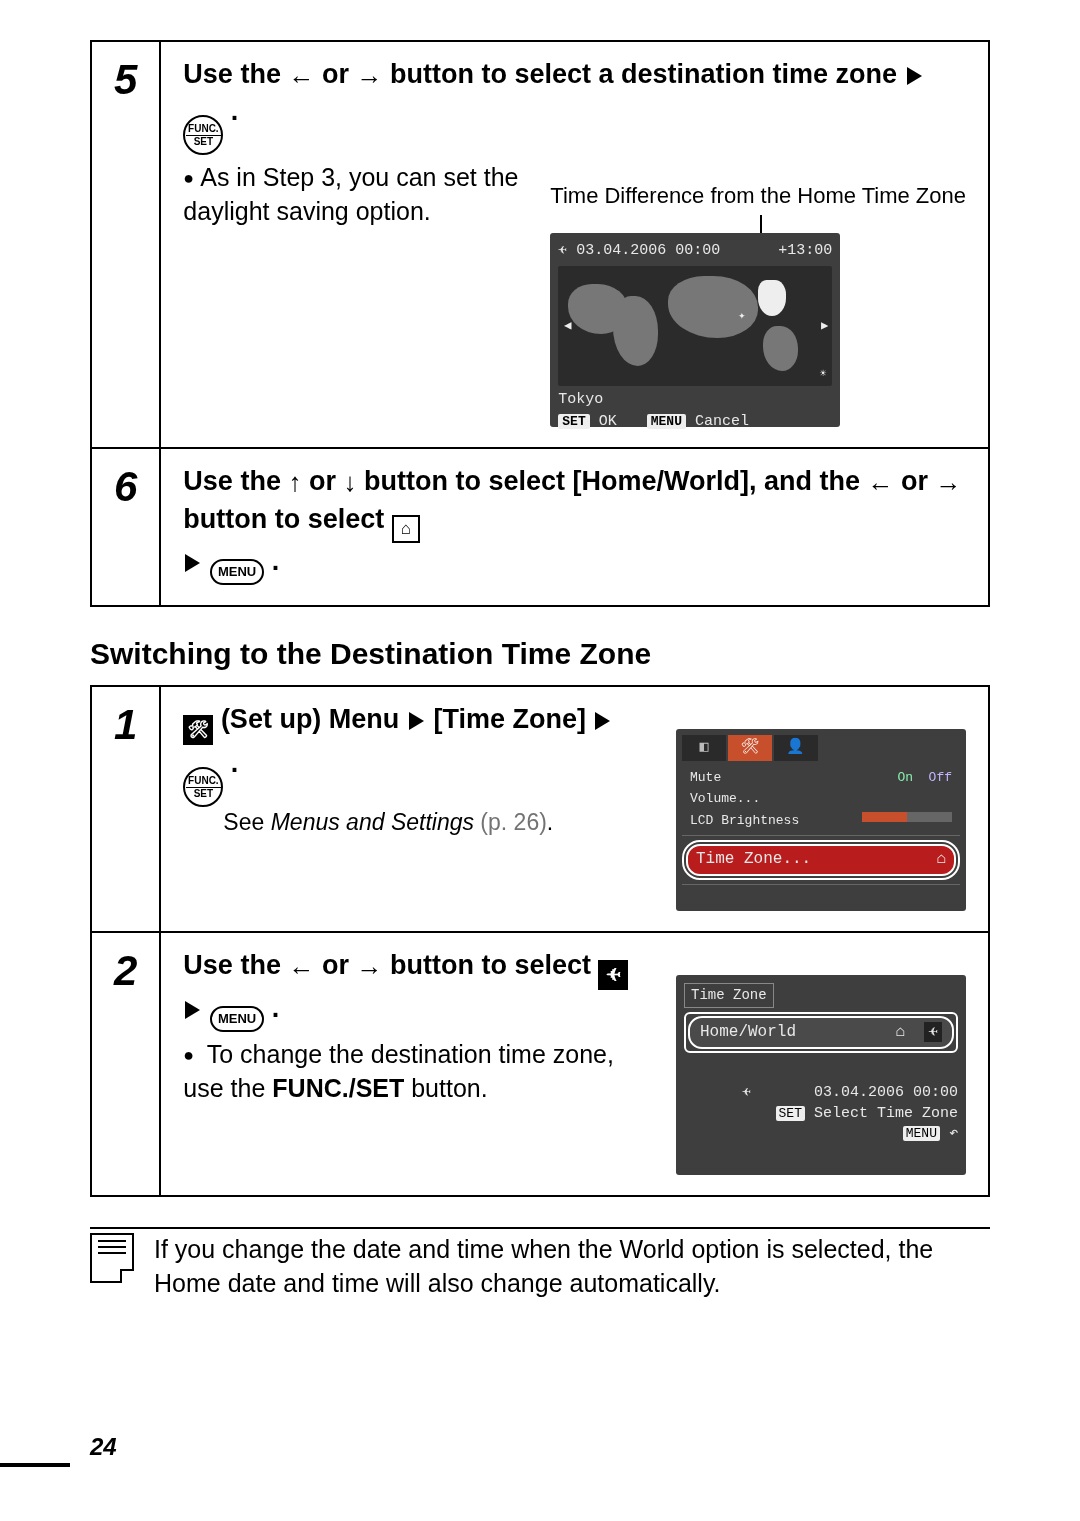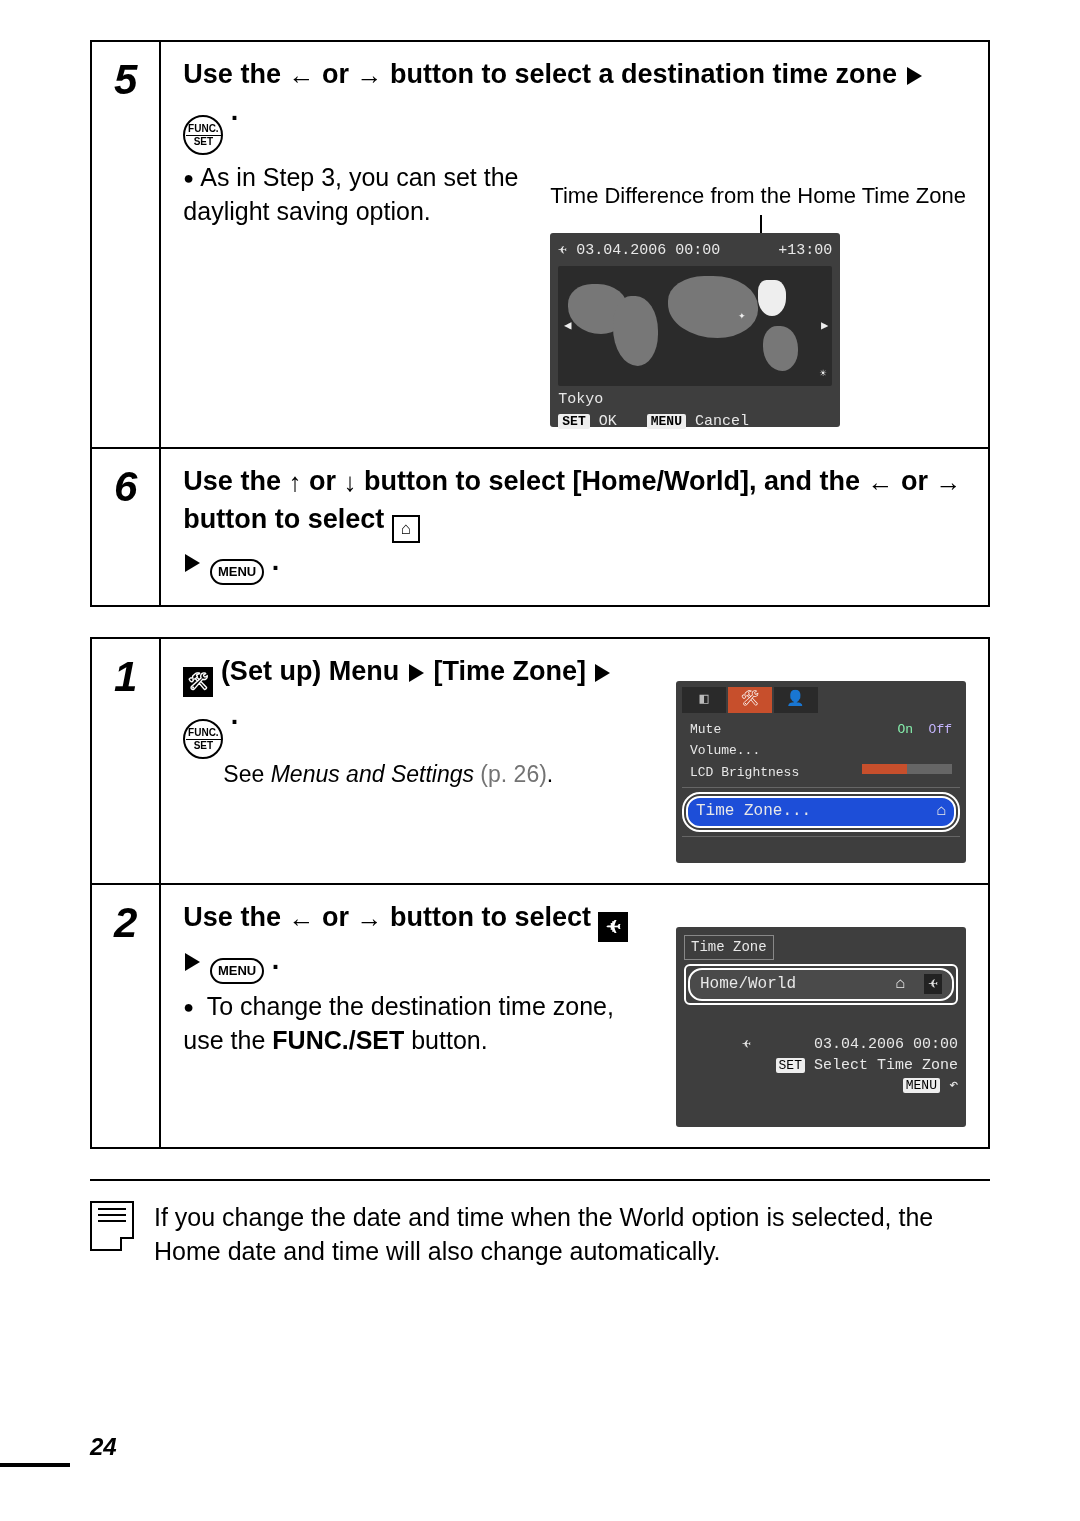--- a/index.html
+++ b/index.html
@@ -46,21 +46,21 @@
   
   .lcd2 { width: 290px; height: 182px; padding: 6px; position: relative; }
   .lcd2 .tabs { display: flex; gap: 2px; margin-bottom: 6px; }
   .lcd2 .tab { background: #2a2a2a; width: 44px; height: 26px; display: flex; align-items: center; justify-content: center; color: #bbb; font-size: 15px; }
   .lcd2 .tab.active { background: #c74f2c; color: #fff; }
   .lcd2 .menurow { display: flex; justify-content: space-between; font-size: 13px; padding: 2px 8px; }
   .lcd2 .menurow .val { color: #c4b5fd; }
   .lcd2 .menurow .on { color: #86efac; }
   .lcd2 .slider { display:inline-block; width: 90px; height: 10px; background: linear-gradient(to right, #c74f2c 50%, #666 50%); vertical-align: middle; }
   .lcd2 .hr { border-top: 1px solid #666; margin: 4px 0; }
-  .lcd2 .selected { border: 2px solid #fff; border-radius: 14px; padding: 3px 8px; display: flex; justify-content: space-between; background: #1d4ed8; }
+  .lcd2 .selected { border: 2px solid #fff; border-radius: 14px; padding: 3px 8px; display: flex; justify-content: space-between; background: #b91c1c; }
   .outline2 { border: 2px solid #fff; border-radius: 18px; padding: 2px; margin-top: 4px; }
 
   
   .lcd3 { width: 290px; height: 200px; padding: 8px; position: relative; }
   .lcd3 .titlebar { font-size: 14px; border: 1px solid #888; padding: 2px 6px; width: 90px; margin-bottom: 4px; }
   .lcd3 .selrow { border: 2px solid #fff; border-radius: 14px; padding: 4px 10px; display: flex; justify-content: space-between; align-items: center; background: #4a4a4a; }
   .lcd3 .outsel { border: 2px solid #fff; border-radius: 6px; padding: 2px; }
   .lcd3 .info { text-align: right; margin-top: 30px; font-size: 15px; }
   .lcd3 .info2 { text-align: right; font-size: 15px; }
   .lcd3 .menub { background:#eee; color:#000; padding:0 3px; font-size:13px; border-radius:2px; }
@@ -70,21 +70,21 @@
   .arrow { font-weight: bold; font-size: 26px; vertical-align: -1px; }
   .func-set { display:inline-flex; flex-direction:column; align-items:center; justify-content:center; width:40px; height:40px; border: 2.5px solid #000; border-radius:50%; font-size:10px; font-weight:bold; line-height:1; vertical-align: -12px; background:#fff; }
   .func-set::before { content:"FUNC."; display:block; border-bottom:1.5px solid #000; padding:1px 2px 1px; }
   .func-set::after { content:"SET"; display:block; padding-top:1px; }
   .menu-pill { display:inline-flex; align-items:center; justify-content:center; min-width:50px; height:26px; border: 2.5px solid #000; border-radius:13px; font-size:13px; font-weight:bold; vertical-align: -6px; padding:0 6px; background:#fff; }
   .home-box { display:inline-flex; align-items:center; justify-content:center; width:28px; height:28px; border:2.5px solid #000; vertical-align:-6px; font-size:17px; }
   .plane-box { display:inline-flex; align-items:center; justify-content:center; width:30px; height:30px; background:#000; color:#fff; vertical-align:-7px; font-size:18px; }
   .tools-box { display:inline-flex; align-items:center; justify-content:center; width:30px; height:30px; background:#000; color:#fff; vertical-align:-7px; font-size:17px; }
 
   
-  .note-wrap { border-top: 2px solid #000; margin-top: 20px; padding-top: 20px; display: flex; gap: 20px; align-items: flex-start; }
+  .note-wrap { border-top: 2px solid #000; margin-top: 20px; padding-top: 4px; display: flex; gap: 20px; align-items: flex-start; }
   .note-icon { width: 44px; height: 50px; border: 2.5px solid #000; display:flex; flex-direction:column; padding:5px 6px; gap:4px; position:relative; }
   .note-icon .nline { border-top:2.5px solid #000; }
   .note-icon .corner { position:absolute; right:-2px; bottom:-2px; width:14px; height:14px; background:#fff; border-left:2.5px solid #000; border-top:2.5px solid #000; }
   .note-text { font-size: 25px; line-height: 1.35; flex:1; }
 
   .pagenum { position:absolute; bottom: 60px; left: 90px; font-size:24px; font-weight:bold; font-style: italic; }
   .pagenum-bar { position:absolute; bottom: 54px; left: 0; width: 70px; height: 4px; background:#000; }
 
   .home-emoji { font-style: normal; }
   .plane-emoji { font-style: normal; transform: scaleX(-1); display:inline-block; }
@@ -160,20 +160,21 @@
               </span>
           <br>
           <span class="tri-right"></span>
           <span class="menu-pill">MENU</span> .
         </div>
       </td>
     </tr>
   </tbody>
     </table>
 
+  <div class="heading">Switching to the Destination Time Zone</div>
 
   <table class="manual-table">
     <tbody>
         <tr>
       <td class="numcell">1</td>
       <td class="bodycell">
         <div class="row-flex">
           <div class="leftcol">
             <div class="instr">
               <span class="tools-box">🛠</span>

